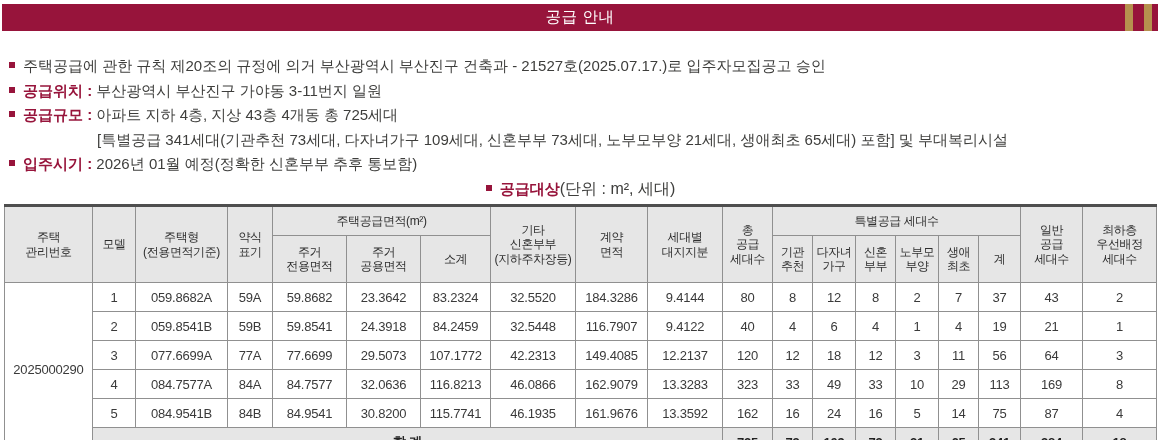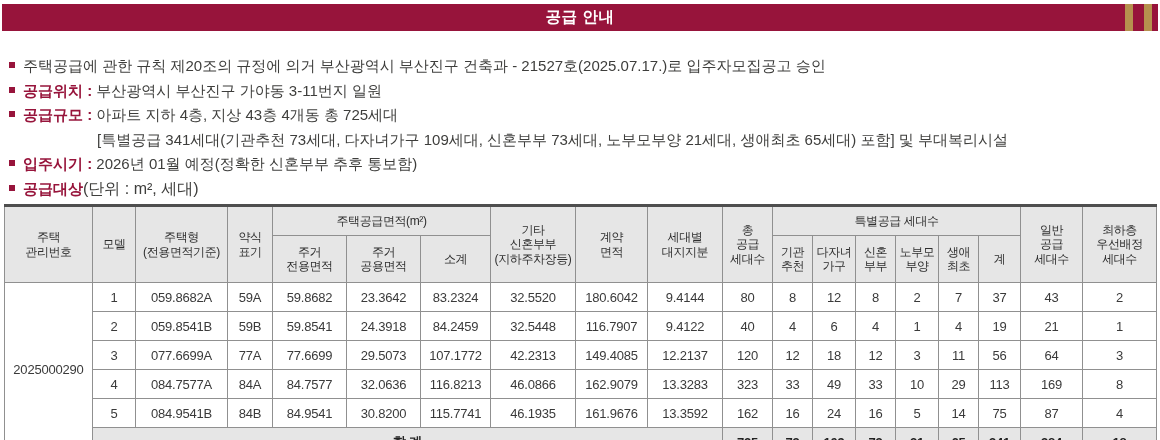--- a/index.html
+++ b/index.html
@@ -12,39 +12,39 @@
   }
   
   .title-bar {
     position: relative;
     margin: 4px 2px 0 2px;
     height: 27px;
     background: #97143B;
     display: flex; align-items: center; justify-content: center;
   }
   .title-bar .title {
-    color: #ffffff; font-weight: bold; font-size: 15.5px; letter-spacing: 0.5px;
+    color: #ffffff; font-weight: normal; font-size: 15.5px; letter-spacing: 0.5px;
   }
   .title-bar .stripe {
     position: absolute; top: 0; bottom: 0; width: 8px; background: #B6914E;
   }
   .title-bar .stripe.s1 { right: 25px; }
   .title-bar .stripe.s2 { right: 6px;  }
 
   
   .notices { margin: 23px 6px 0 9px; color: #3E3E3C; font-size: 15px; }
   .notice-line { line-height: 24.5px; white-space: nowrap; }
   .bullet {
     display: inline-block; width: 6px; height: 6px;
     background: #97143B; margin-right: 8px; margin-bottom: 3px;
   }
   .nlabel { color: #97143B; font-weight: bold; }
   .ntext  { color: #3E3E3C; }
   .sub-line { padding-left: 88px; }
-  .last-line { display: flex; justify-content: flex-start; align-items: flex-end; }
+  .last-line { display: flex; justify-content: center; align-items: flex-end; }
   .unit-note { font-size: 16px; color: #3E3E3C; padding-right: 2px; }
 
   
   table.supply {
     margin: 3px 4px 0 4px;
     border-collapse: collapse;
     table-layout: fixed;
     width: 1152px;
     border-top: 3px solid #4E4E4E;
     border-bottom: 2px solid #6F6F6F;
@@ -178,21 +178,21 @@
   <tbody id="supply-body">
       <tr>
         <td class="mgmt" rowspan="6">2025000290</td>
         <td>1</td>
         <td>059.8682A</td>
         <td>59A</td>
         <td>59.8682</td>
         <td>23.3642</td>
         <td>83.2324</td>
         <td>32.5520</td>
-        <td>180.6042</td>
+        <td>184.3286</td>
         <td>9.4144</td>
         <td>80</td>
         <td>8</td>
         <td>12</td>
         <td>8</td>
         <td>2</td>
         <td>7</td>
         <td>37</td>
         <td>43</td>
         <td>2</td>

